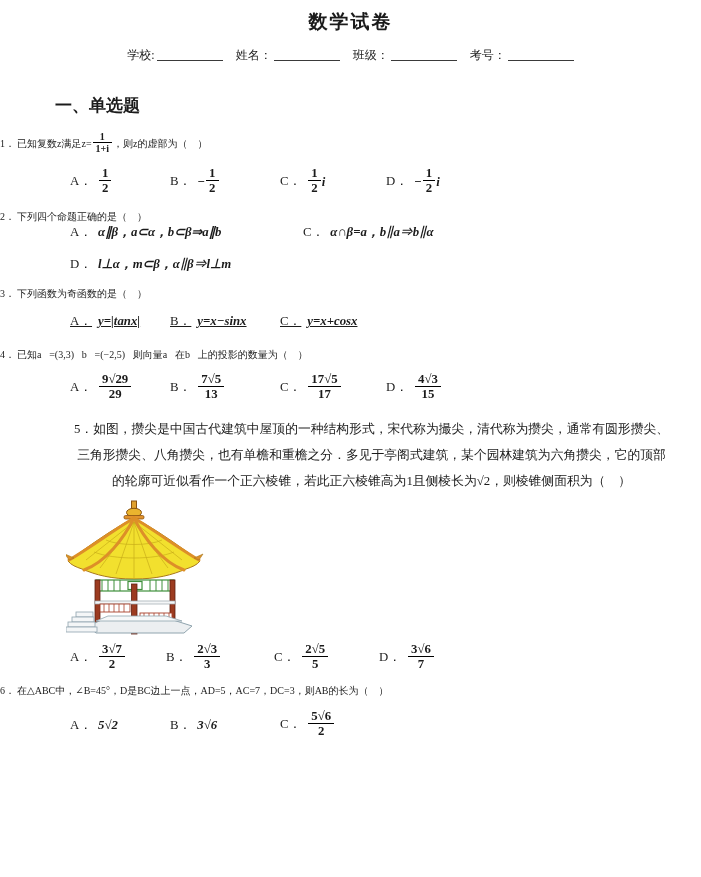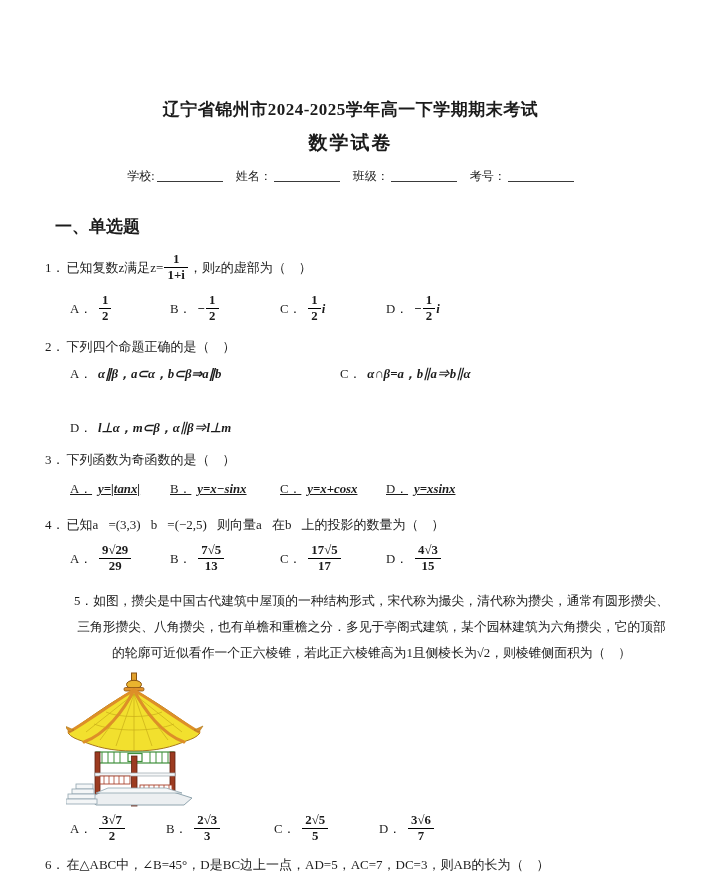--- a/index.html
+++ b/index.html
@@ -13,53 +13,52 @@
 
   
   .title1{padding-top:98px;text-align:center;font-size:17px;font-weight:bold;letter-spacing:.5px;}
   .title2{margin-top:9px;text-align:center;font-size:19px;font-weight:bold;letter-spacing:2px;}
   .inforow{margin-top:12px;text-align:center;font-size:12px;color:#222;white-space:nowrap;}
   .inforow .fld{margin:0 5px;}
   .blank{display:inline-block;width:66px;height:12px;border-bottom:1px solid #3a3a3a;vertical-align:-2px;margin-left:2px;}
 
   
   .section-heading{margin:30px 0 0 55px;font-size:17px;font-weight:bold;}
-  .qstem{margin-left:45px;font-size:13px;white-space:nowrap;}
+  .qstem{font-size:10px;white-space:nowrap;}
   .qstem .qnum{margin-right:2px;}
   .m{font-weight:bold;font-style:italic;font-family:"Liberation Serif",serif;}
   .frac{display:inline-block;vertical-align:middle;text-align:center;line-height:1.12;font-weight:bold;transform:translateY(-2px);margin:0 1px;}
   .frac .num{display:block;border-bottom:1.3px solid #000;padding:0 3px;}
   .frac .den{display:block;padding:0 3px;}
   .optrow{font-size:12.8px;}
   .grid4{display:grid;grid-template-columns:100px 110px 106px auto;margin-left:70px;align-items:center;}
   .grid2{display:grid;grid-template-columns:233px auto;row-gap:15px;margin-left:70px;}
   .opt{white-space:nowrap;}
   .olabel{font-style:normal;font-weight:normal;margin-right:6px;}
 
   .q1-stem{margin-top:16px;}
   .q1-opts{margin-top:10px;min-height:32px;}
   .q2-stem{margin-top:12px;}
-  .q2-opts{margin-top:10px;gap:37px;}
+  .q2-opts{margin-top:0;}
   .q3-stem{margin-top:14px;}
   .q3-opts{margin-top:12px;text-decoration:underline;}
   .q4-stem{margin-top:18px;}
   .q4-opts{margin-top:8px;min-height:36px;}
   .q5-block{margin:10px 0 0 42px;font-size:12.8px;line-height:26px;text-align:center;}
   .q5-line{white-space:nowrap;}
   .pavilion-wrap{margin:6px 0 0 66px;width:140px;height:136px;}
   .q5-opts{margin-top:4px;min-height:36px;grid-template-columns:96px 108px 105px auto;}
   .q6-stem{margin-top:8px;}
   .q6-opts{margin-top:10px;min-height:34px;grid-template-columns:100px 110px 106px auto;}
 </style>
 </head>
 <body>
 
 <div class="page">
 
-  <div class="title1">辽宁省锦州市2024-2025学年高一下学期期末考试</div>
   <div class="title2">数学试卷</div>
   <div class="inforow">
     <span class="fld"><span>学校:</span><span class="blank"></span></span>
     <span class="fld"><span>姓名：</span><span class="blank"></span></span>
     <span class="fld"><span>班级：</span><span class="blank"></span></span>
     <span class="fld"><span>考号：</span><span class="blank"></span></span>
   </div>
 
   <div class="section-heading">一、单选题</div>
 
@@ -82,21 +81,20 @@
     <div class="opt"><span class="olabel">D．</span><span class="m">l⊥α，m⊂β，α∥β⇒l⊥m</span></div>
   </div>
 
   <div class="qstem q3-stem">
     <span class="qnum">3．</span><span>下列函数为奇函数的是（　）</span>
   </div>
   <div class="optrow grid4 q3-opts">
     <div class="opt"><span class="olabel">A．</span><span class="m">y=|tanx|</span></div>
     <div class="opt"><span class="olabel">B．</span><span class="m">y=x−sinx</span></div>
     <div class="opt"><span class="olabel">C．</span><span class="m">y=x+cosx</span></div>
-    <div class="opt"><span class="olabel">D．</span><span class="m">y=xsinx</span></div>
   </div>
 
   <div class="qstem q4-stem">
     <span class="qnum">4．</span><span>已知a⃗=(3,3)，b⃗=(−2,5)，则向量a⃗在b⃗上的投影的数量为（　）</span>
   </div>
   <div class="optrow grid4 q4-opts">
     <div class="opt"><span class="olabel">A．</span><span class="frac"><span class="num">9√29</span><span class="den">29</span></span></div>
     <div class="opt"><span class="olabel">B．</span><span class="frac"><span class="num">7√5</span><span class="den">13</span></span></div>
     <div class="opt"><span class="olabel">C．</span><span class="frac"><span class="num">17√5</span><span class="den">17</span></span></div>
     <div class="opt"><span class="olabel">D．</span><span class="frac"><span class="num">4√3</span><span class="den">15</span></span></div>

